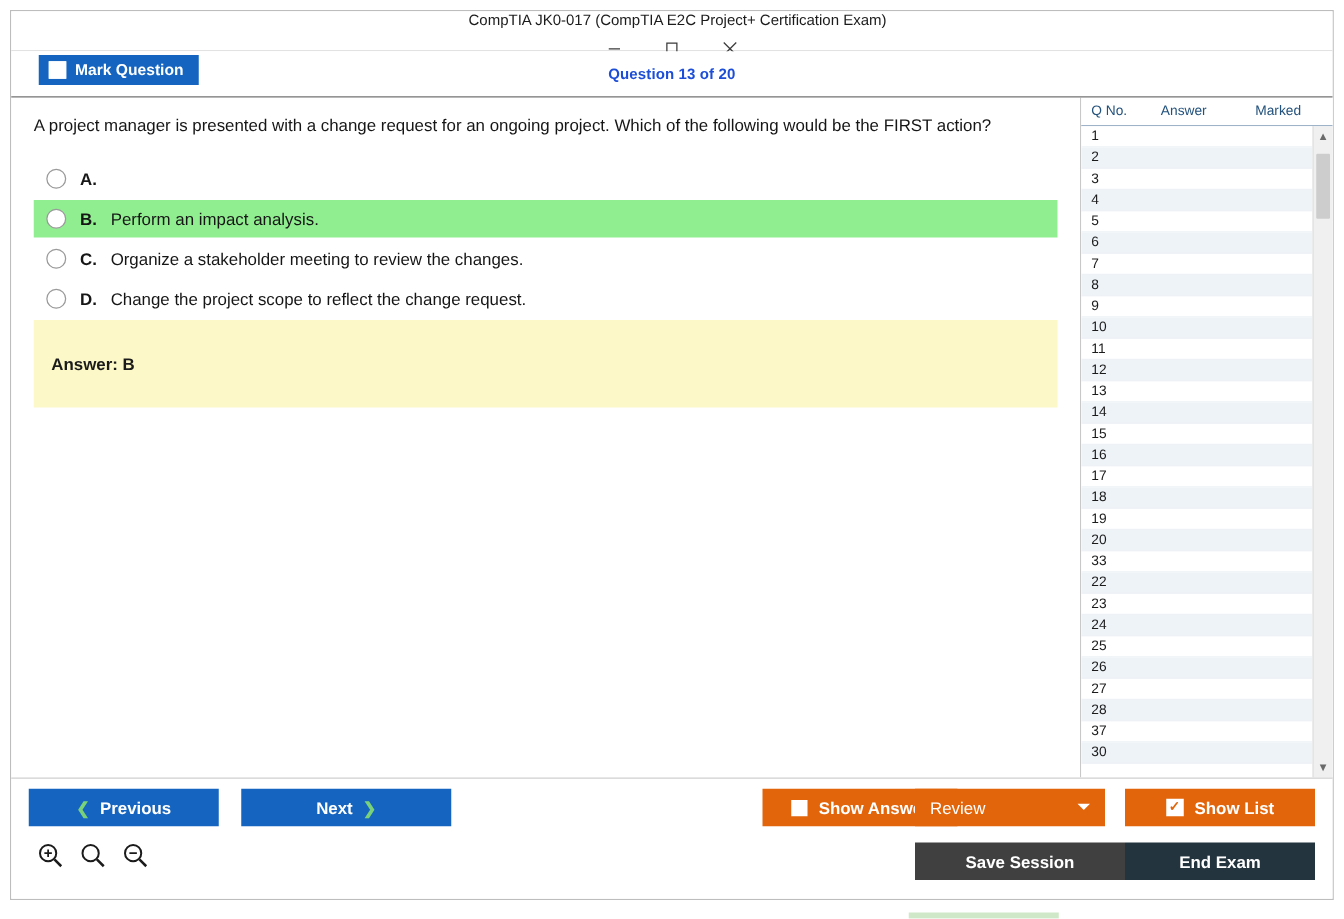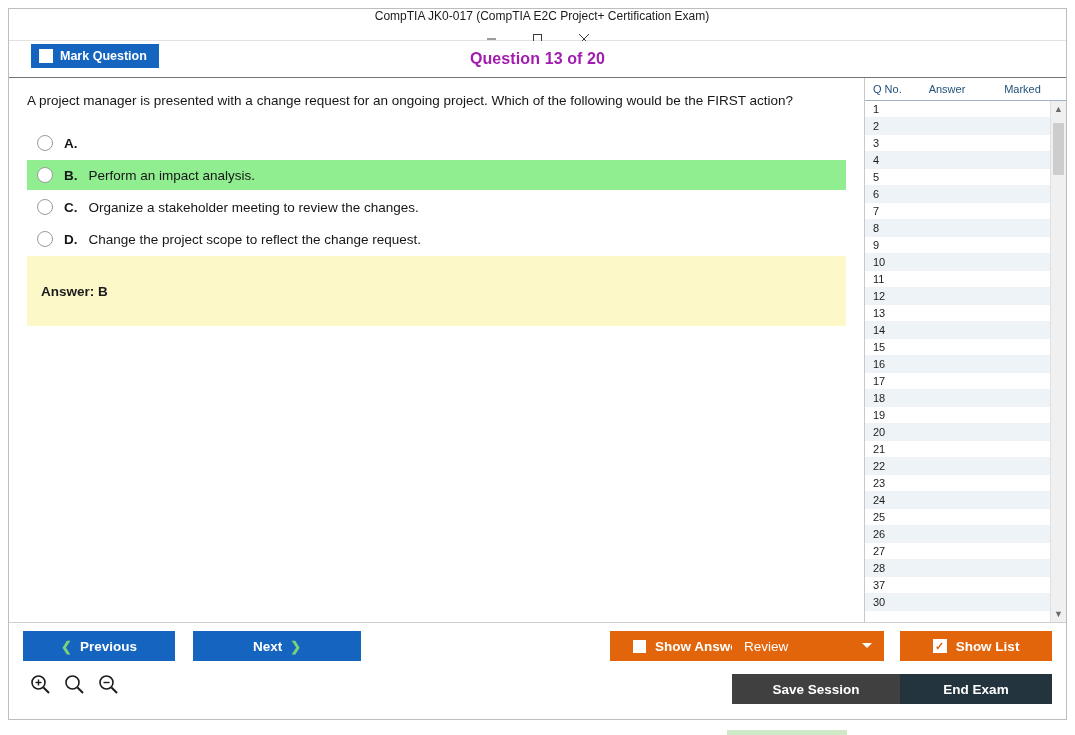--- a/index.html
+++ b/index.html
@@ -91,23 +91,23 @@
   .mark-btn .box {
     width: 12px;
     height: 12px;
     background: #ffffff;
     border: 1px solid #ffffff;
     display: inline-block;
   }
   .question-title {
     width: 100%;
     text-align: center;
-    font-size: 16px;
+    font-size: 12px;
     font-weight: bold;
-    color: #a21caf;
+    color: #1d4ed8;
     letter-spacing: 0.1px;
   }
   
   .body {
     flex: 1;
     display: flex;
     min-height: 0;
     background: #ffffff;
   }
   .content {
@@ -516,21 +516,21 @@
                 <div class="c-no">19</div>
                 <div class="c-ans"></div>
                 <div class="c-marked"></div>
               </div>
               <div class="lrow alt">
                 <div class="c-no">20</div>
                 <div class="c-ans"></div>
                 <div class="c-marked"></div>
               </div>
               <div class="lrow">
-                <div class="c-no">21</div>
+                <div class="c-no">33</div>
                 <div class="c-ans"></div>
                 <div class="c-marked"></div>
               </div>
               <div class="lrow alt">
                 <div class="c-no">22</div>
                 <div class="c-ans"></div>
                 <div class="c-marked"></div>
               </div>
               <div class="lrow">
                 <div class="c-no">23</div>

